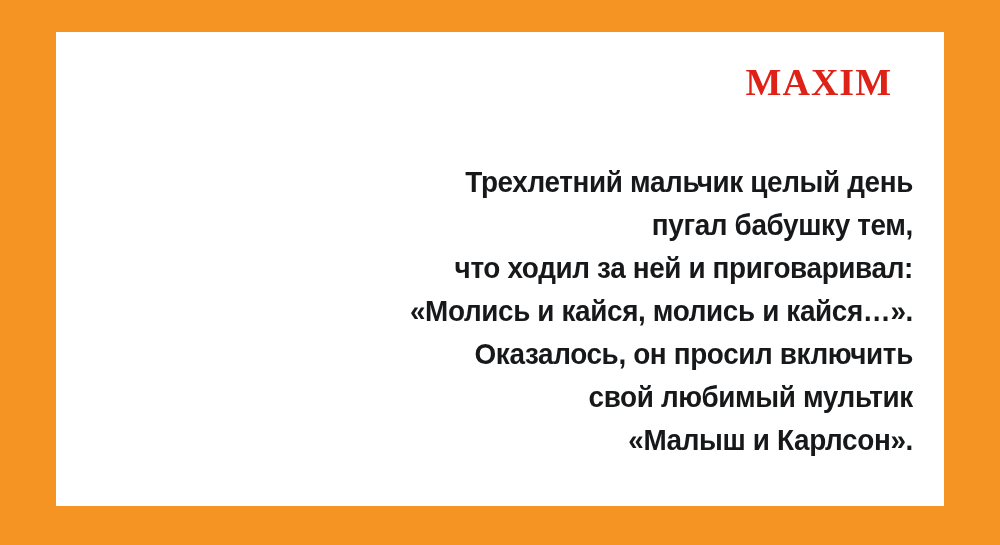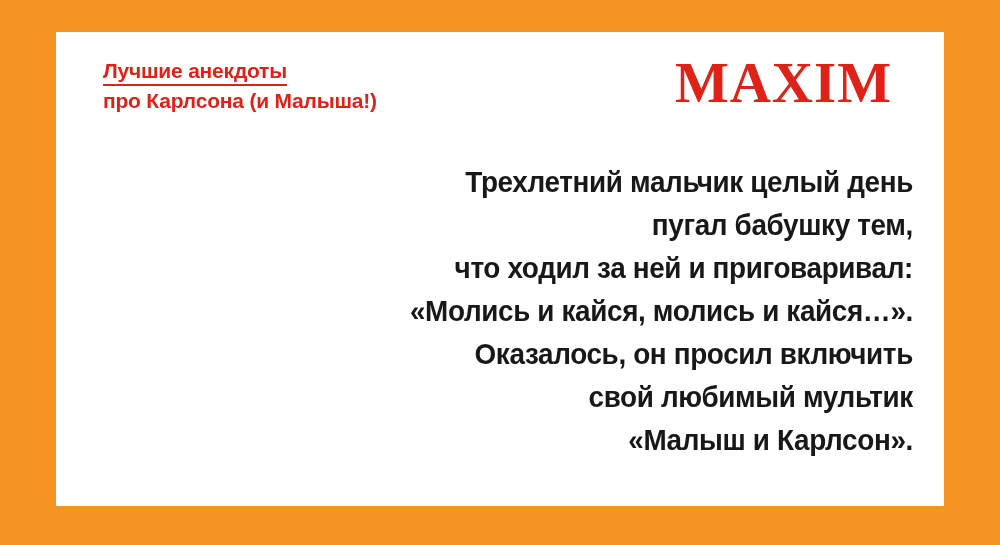--- a/index.html
+++ b/index.html
@@ -63,21 +63,21 @@
     padding-bottom: 1px;
     margin-bottom: 2px;
   }
 
   #brand {
     position: absolute;
     right: 52px;
     top: 22px;
     font-family: "Liberation Serif", serif;
     font-weight: bold;
-    font-size: 57px;
+    font-size: 38px;
     line-height: 57px;
     letter-spacing: 1px;
     color: #de2218;
     white-space: nowrap;
   }
 
   
   #joke {
     position: absolute;
     left: 0;
@@ -98,24 +98,20 @@
     transform-origin: center center;
   }
 </style>
 </head>
 <body>
 
 <div id="poster">
   <div id="card">
 
     <div id="header">
-      <div id="kicker">
-        <div class="kicker-line underlined">Лучшие анекдоты</div>
-        <div class="kicker-line">про Карлсона (и Малыша!)</div>
-      </div>
       <div id="brand">MAXIM</div>
     </div>
 
     <div id="joke">
       <div class="joke-line">Трехлетний мальчик целый день</div>
       <div class="joke-line">пугал бабушку тем,</div>
       <div class="joke-line">что ходил за ней и приговаривал:</div>
       <div class="joke-line">«Молись и кайся, молись и кайся…».</div>
       <div class="joke-line">Оказалось, он просил включить</div>
       <div class="joke-line">свой любимый мультик</div>

